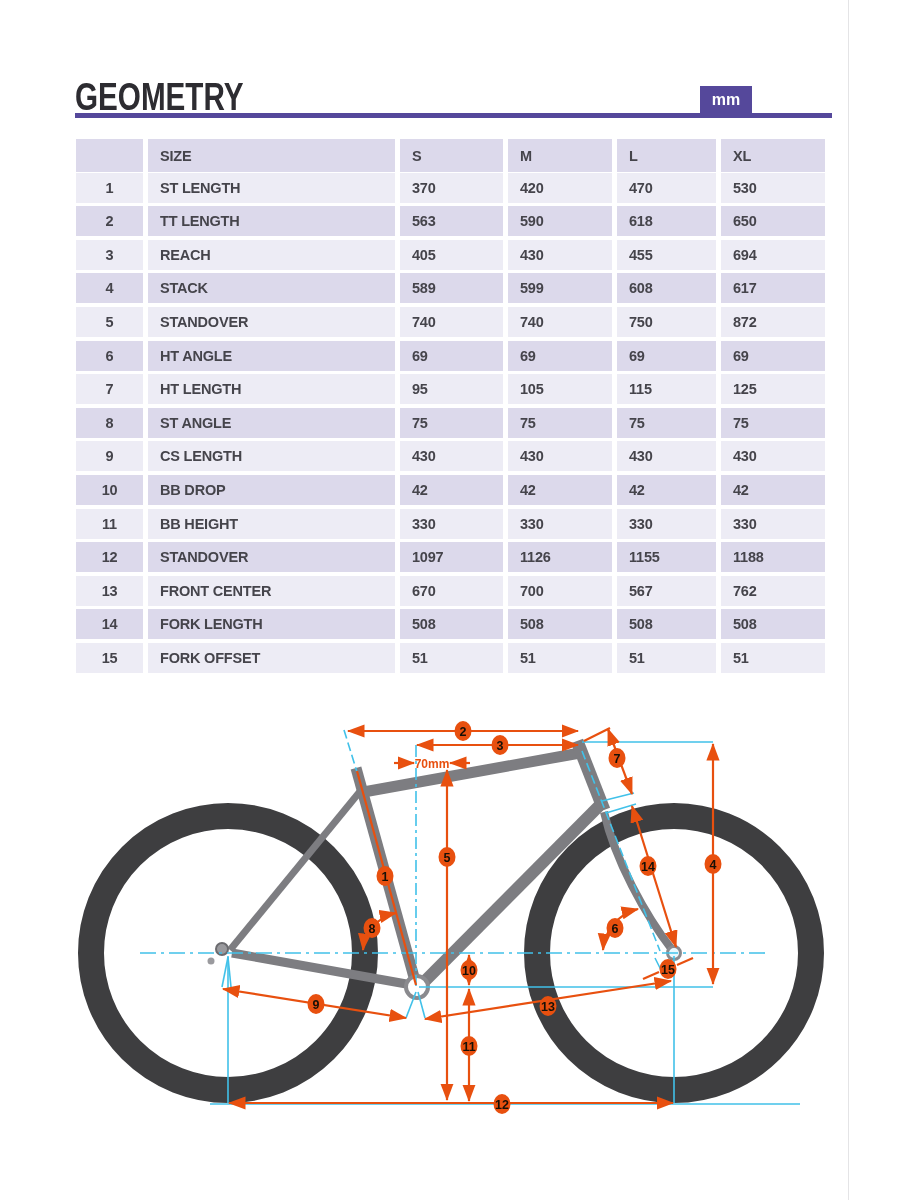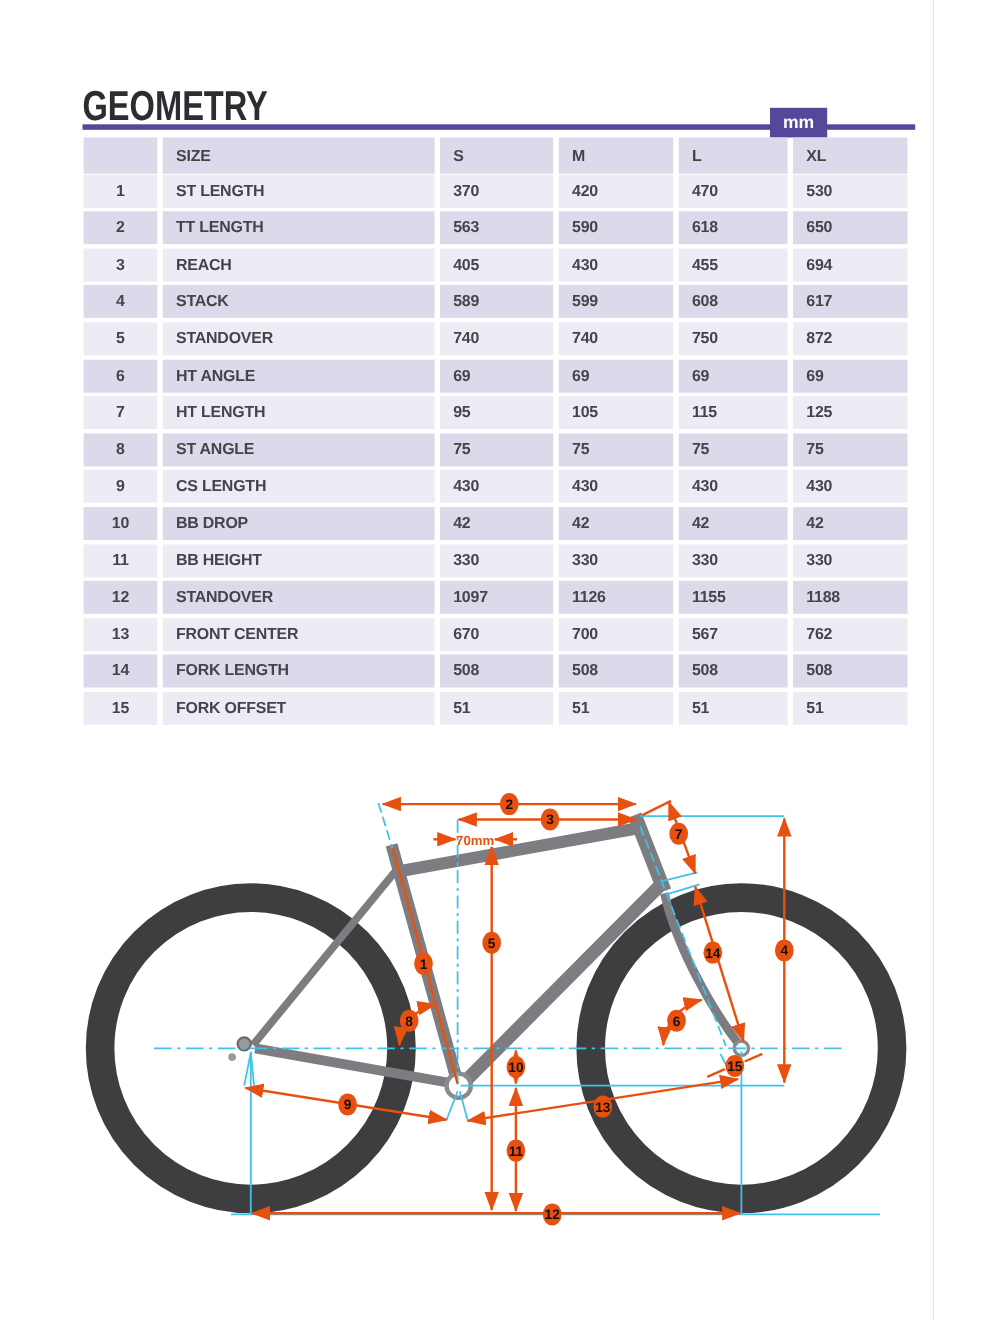--- a/index.html
+++ b/index.html
@@ -7,21 +7,21 @@
         font-family:"Liberation Sans",sans-serif;outline:1px solid #e4e4e6;overflow:hidden;}
 
   
   #title{position:absolute;left:75px;top:76px;font-size:38px;font-weight:700;color:#2d2c31;
          transform:scaleX(0.78);transform-origin:left center;letter-spacing:0px;white-space:nowrap;}
   #rule{position:absolute;left:75px;top:113px;width:757px;height:5px;}
   #unit-badge{position:absolute;left:700px;top:86px;width:52px;height:27px;color:#fff;
               font-size:16px;font-weight:700;display:flex;align-items:center;justify-content:center;}
 
   
-  #geo-table{position:absolute;left:76px;top:125px;display:grid;
+  #geo-table{position:absolute;left:76px;top:139px;display:grid;
              grid-template-columns:67px 247px 103px 104px 99px 104px;
              column-gap:5px;row-gap:3.6px;grid-auto-rows:30px;}
   .cell{display:flex;align-items:center;font-size:14.5px;font-weight:700;color:#45444b;
         letter-spacing:-0.2px;}
   .cell.head{height:33px;}
   .cell.num{justify-content:center;}
   .cell.label,.cell.val{padding-left:12px;}
   .bg-dark{background:#dcd9eb;}
   .bg-light{background:#edecf5;}
 
@@ -33,21 +33,21 @@
   .mknum{font-family:"Liberation Sans",sans-serif;font-size:12.5px;font-weight:700;fill:#161007;}
   .mmtext{font-family:"Liberation Sans",sans-serif;font-size:12px;font-weight:700;fill:#e8500f;}
 </style>
 </head>
 <body>
 
 <div id="page">
 
   <div id="title">GEOMETRY</div>
   <div id="rule" style="background: rgb(85, 72, 155);"></div>
-  <div id="unit-badge" style="background: rgb(85, 72, 155); margin-top: 12px;">mm</div>
+  <div id="unit-badge" style="background: rgb(85, 72, 155);">mm</div>
 
   <div id="geo-table">
     <div class="cell head num bg-dark"></div>
     <div class="cell head label bg-dark">SIZE</div>
     <div class="cell head val bg-dark">S</div>
     <div class="cell head val bg-dark">M</div>
     <div class="cell head val bg-dark">L</div>
     <div class="cell head val bg-dark">XL</div>
   <div class="cell bg-light num">1</div>
       <div class="cell bg-light label">ST LENGTH</div>

